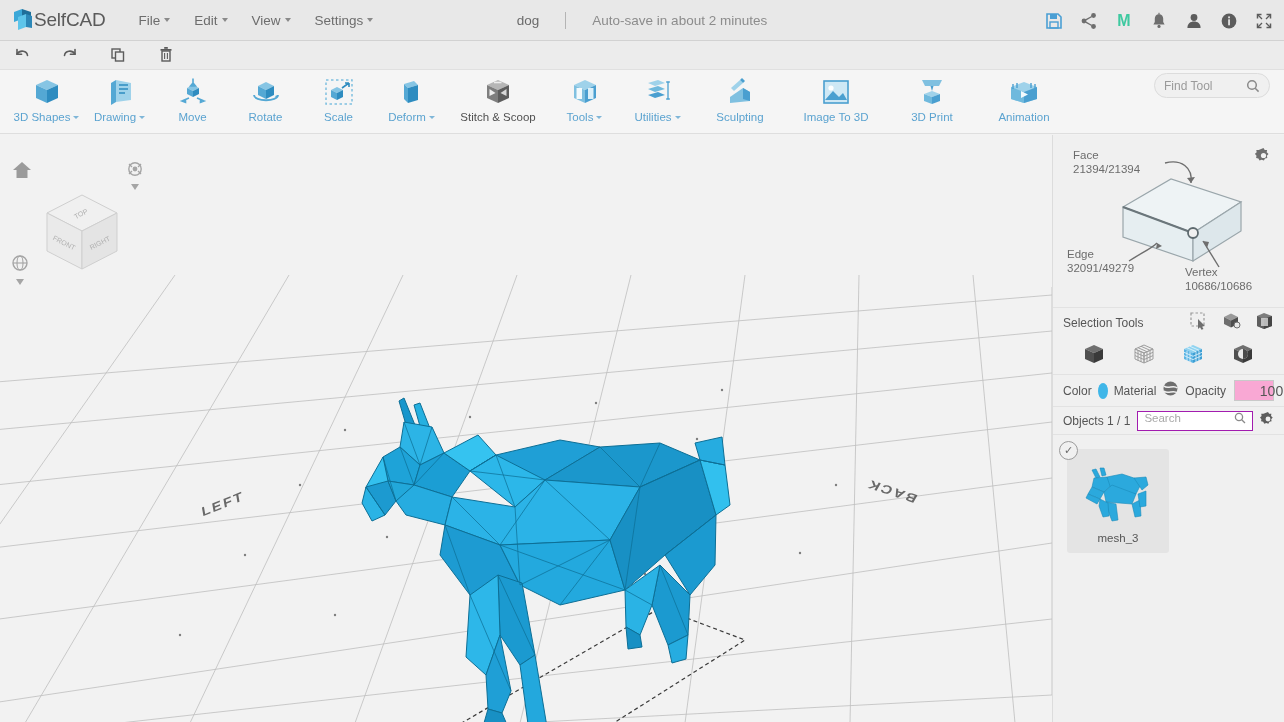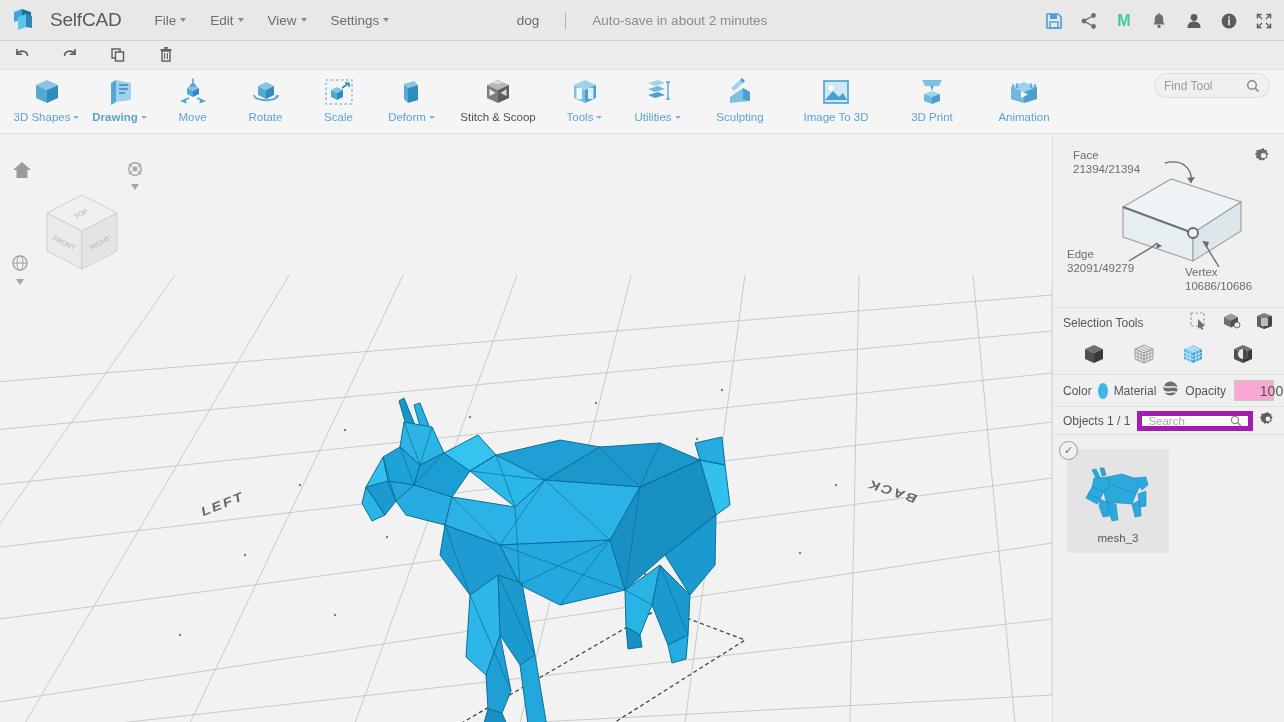--- a/index.html
+++ b/index.html
@@ -9,21 +9,21 @@
     background: #f2f2f2; overflow: hidden;
   }
   .app { position: relative; width: 1284px; height: 722px; }
 
   
   .header {
     position: absolute; top: 0; left: 0; width: 1284px; height: 41px;
     background: #e8e8e8; border-bottom: 1px solid #d2d2d2;
     display: flex; align-items: center;
   }
-  .logo-wrap { display: flex; align-items: center; padding-left: 12px; gap: 16px; }
+  .logo-wrap { display: flex; align-items: center; padding-left: 12px; gap: 0; }
   .logo-mark { width: 22px; height: 24px; position: relative; }
   .logo-text { font-size: 19px; color: #5a5a5a; letter-spacing: -0.2px; }
   .menu-bar { display: flex; align-items: center; margin-left: 22px; gap: 2px; }
   .menu-item {
     font-size: 13.5px; color: #6d6d6d; padding: 6px 11px; cursor: default;
     display: flex; align-items: center; gap: 4px;
   }
   .caret { border-left: 3.5px solid transparent; border-right: 3.5px solid transparent;
            border-top: 4px solid #8a8a8a; display: inline-block; }
   .title-block {
@@ -126,22 +126,22 @@
     width: 40px; height: 21px; border: 1px solid #c9c9c9; background: #f9a8d4;
     font-size: 14px; color: #555; display: flex; align-items: center;
     justify-content: center; margin-left: 2px; cursor: text; padding-left: 35px;
   }
   .obj-row {
     height: 28px; display: flex; align-items: center; padding: 0 8px 0 10px;
     gap: 7px; border-bottom: 1px solid #e2e2e2;
   }
   .obj-row .lbl { font-size: 12px; color: #555; white-space: nowrap; }
   .search-box {
-    flex: 1; height: 20px; background: #fff; border: 5px solid #a21caf;
-    display: flex; align-items: center; padding: 0 6px; cursor: text;
+    flex: 1; height: 20px; background: #fff; border: 1px solid #a21caf;
+    display: flex; align-items: flex-start; padding: 0 6px; cursor: text;
   }
   .search-box span { font-size: 11.5px; color: #a8a8a8; flex: 1; }
   .obj-grid { padding: 14px 0 0 14px; }
   .obj-card {
     position: relative; width: 102px; height: 104px; background: #e4e4e4;
     border-radius: 3px; display: flex; flex-direction: column;
     align-items: center; justify-content: flex-start; cursor: pointer;
   }
   .obj-thumb { width: 92px; height: 76px; display: flex; align-items: center;
                justify-content: center; margin-top: 5px; }
@@ -301,21 +301,21 @@
 
     <div class="tool">
       <span class="ticon">
         <svg width="34" height="34" viewBox="0 0 34 34">
           <path d="M8 8 L13 5 V27 L8 30 Z" fill="#54a8d4"></path>
           <path d="M13 5 L28 8 V25 L13 27 Z" fill="#9fd2ea"></path>
           <path d="M16 10 h9 M16 14 h9 M16 18 h6" stroke="#2e8cc0" stroke-width="1.4"></path>
         </svg>
       </span>
       <span class="tlabel">
-        <b style="font-weight:bold">Drawing</b>
+        <b style="font-weight:normal">Drawing</b>
           <i class="tcaret"></i>
       </span>
     </div>
 
     <div class="tool">
       <span class="ticon">
         <svg width="34" height="34" viewBox="0 0 34 34">
           <path d="M11 13 L17 10 L23 13 L17 16 Z" fill="#86c5e4"></path>
           <path d="M11 13 L17 16 V22 L11 19 Z" fill="#54a8d4"></path>
           <path d="M23 13 L17 16 V22 L23 19 Z" fill="#2e8cc0"></path>

